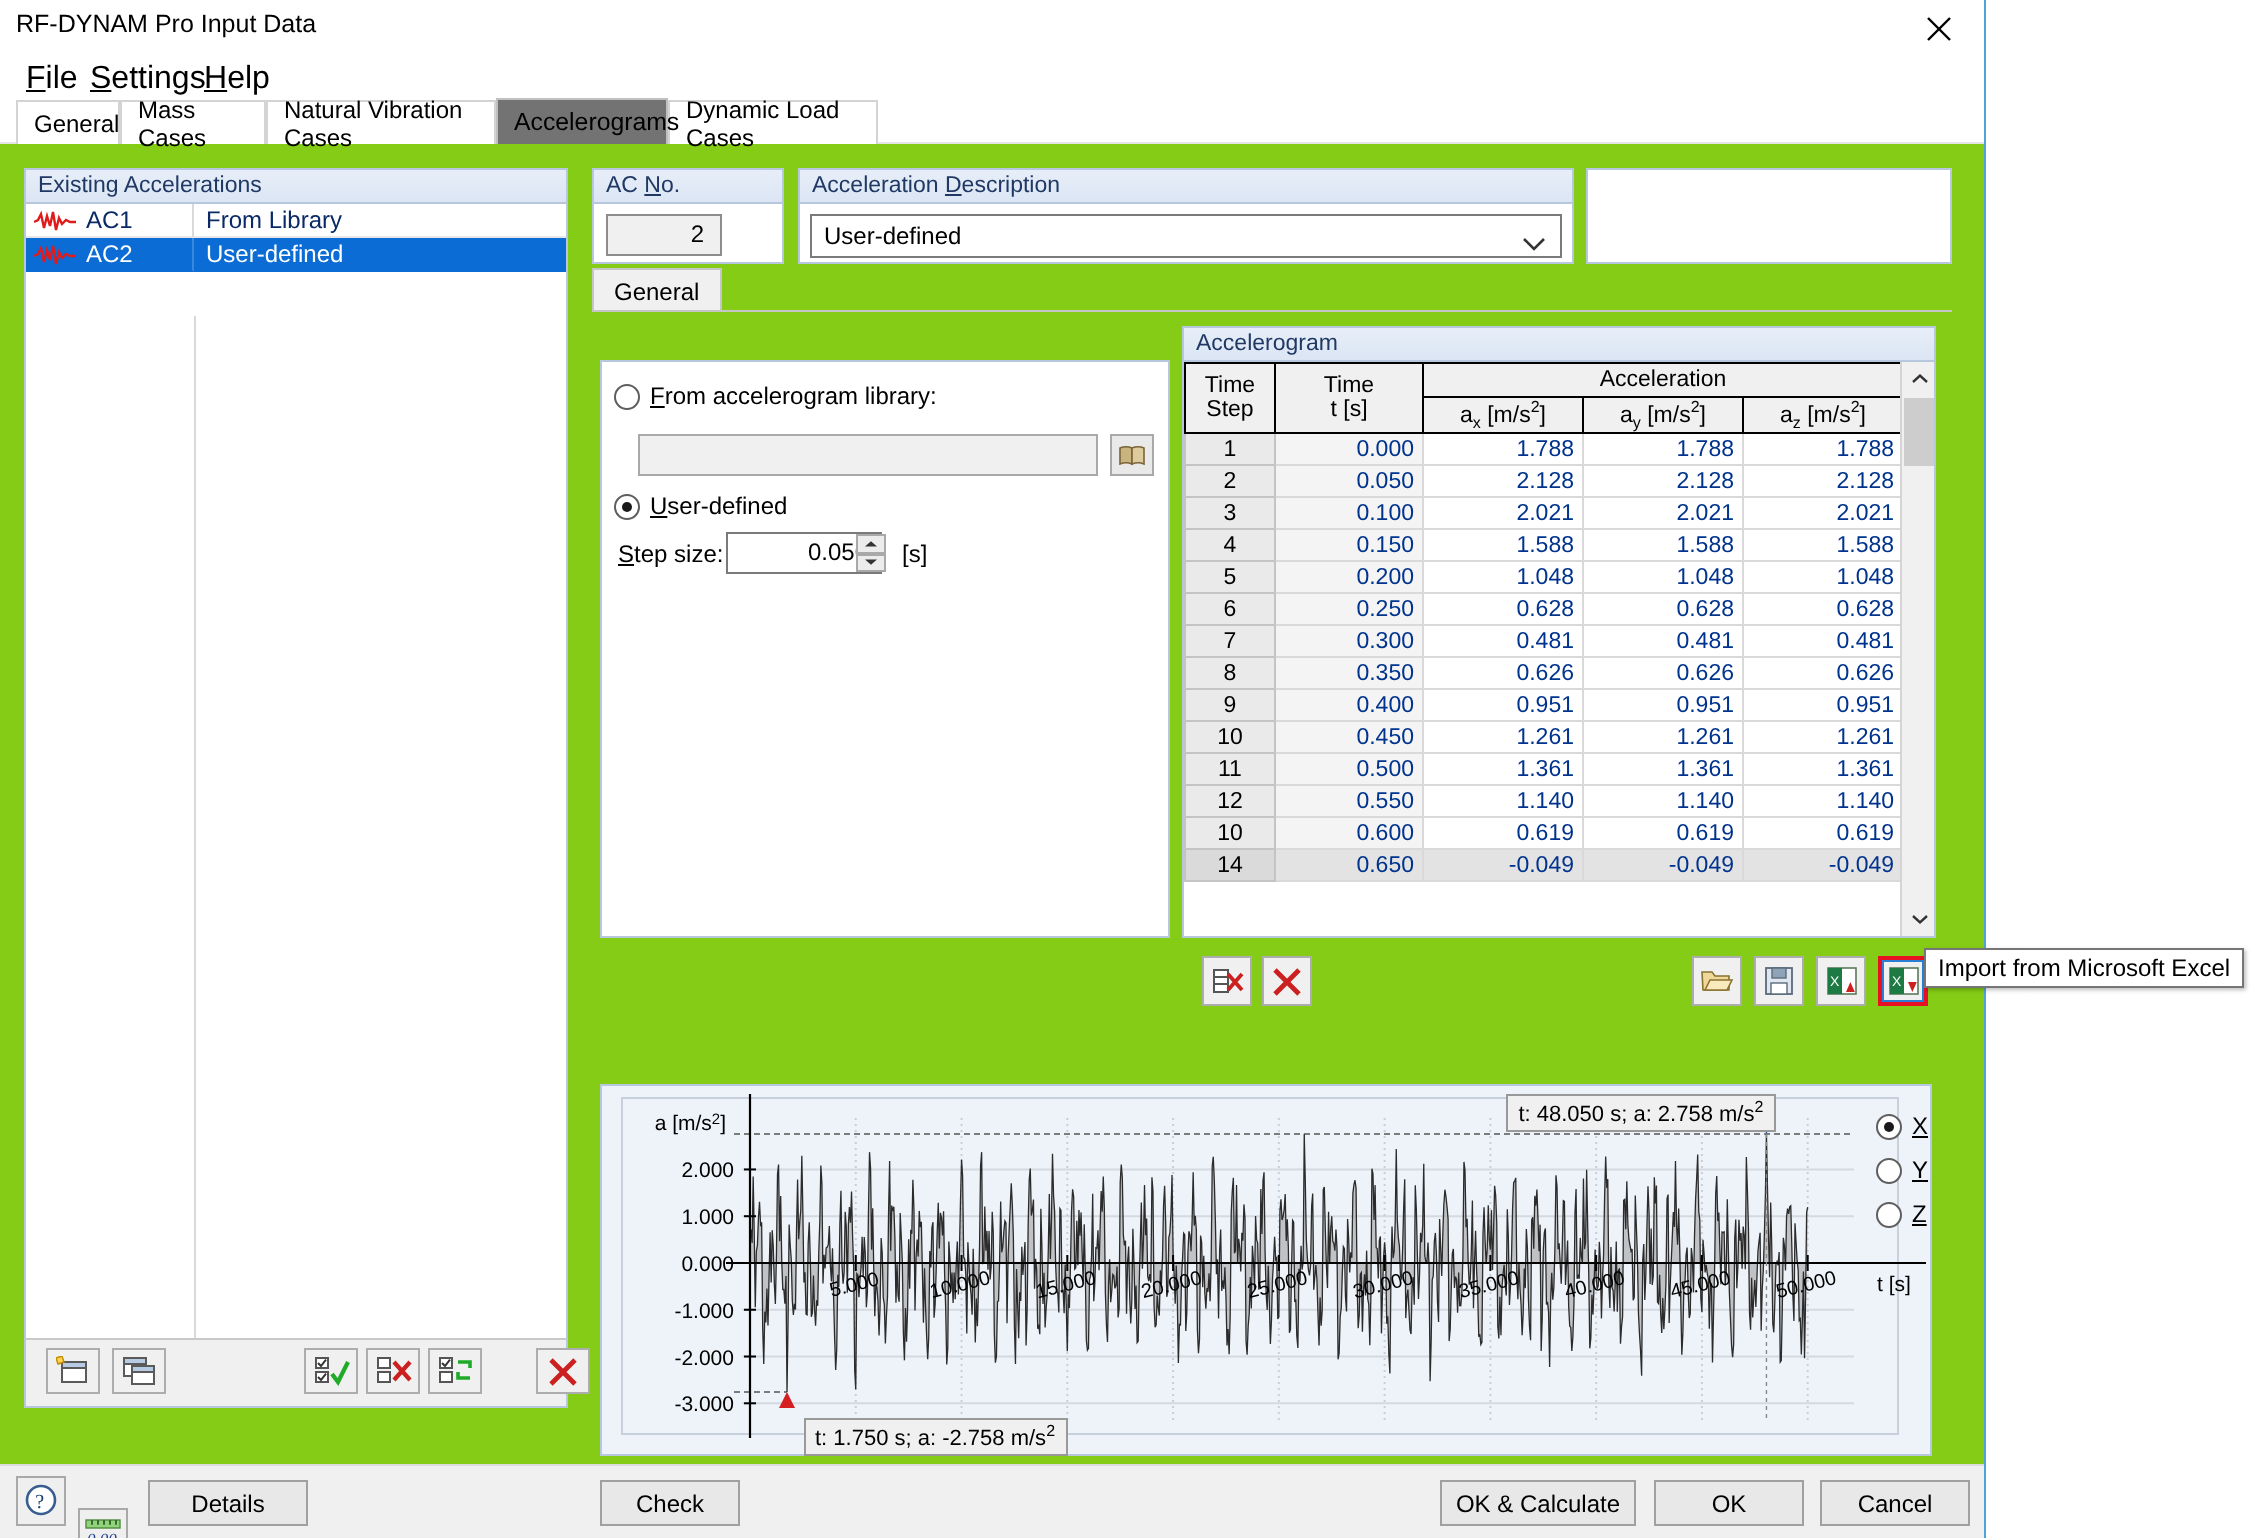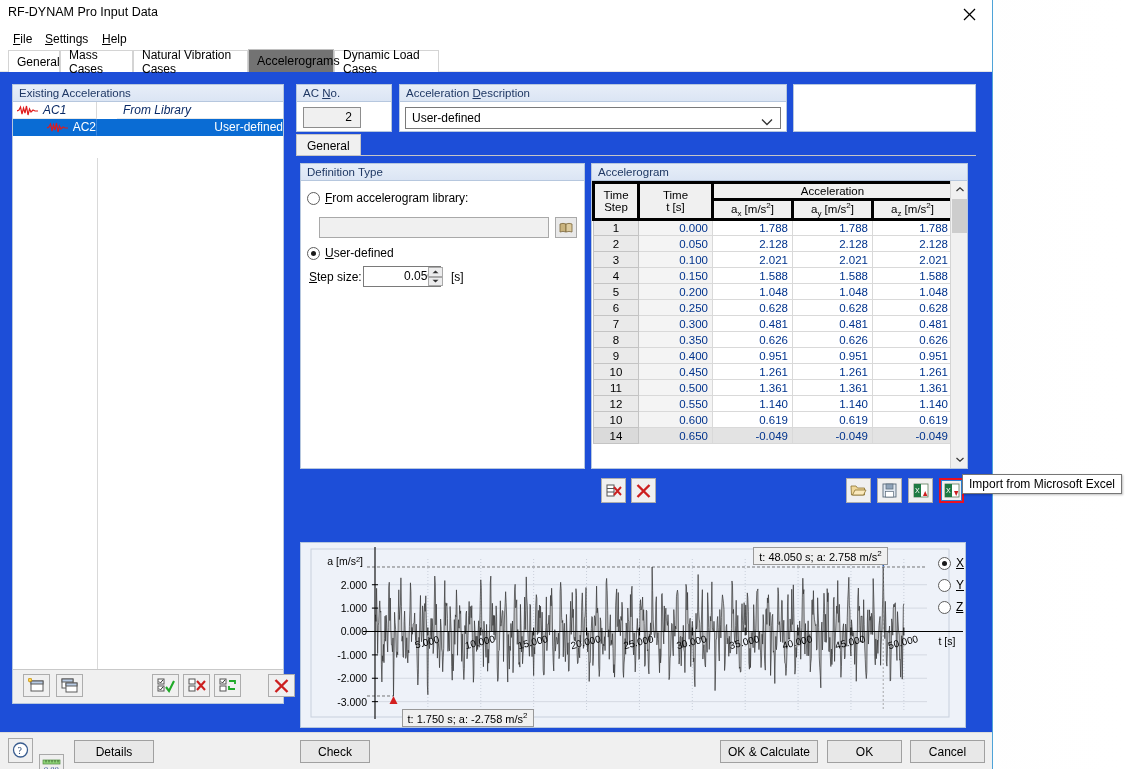--- a/index.html
+++ b/index.html
@@ -38,21 +38,21 @@
     cursor: pointer;
   }
   #close-btn svg { display:block; }
   
   #menubar {
     position: absolute; left: 0; top: 29px; width: 992px; height: 20px;
     background: #ffffff;
   }
   .menu-item {
     position: absolute; top: 2px; height: 17px; line-height: 17px;
-    padding: 0 7px; font-size: 12px; cursor: default;
+    padding: 0 7px; font-size: 16px; cursor: default;
   }
   .menu-item u { text-decoration: underline; }
   
   #tabstrip {
     position: absolute; left: 0; top: 49px; width: 992px; height: 23px;
     background: #ffffff;
   }
   #tabstrip::after {
     content: ""; position: absolute; left: 0; bottom: 0; width: 992px; height: 1px;
     background: #e5e5e5;
@@ -64,21 +64,21 @@
     font-size: 12px; color: #000; cursor: default;
     z-index: 1;
   }
   .tab.active {
     height: 23px; background: #737373; border-color: #c0c0c0;
     z-index: 3; font-size: 12.4px;
   }
   
   #client {
     position: absolute; left: 0; top: 72px; width: 992px; height: 660px;
-    background: #1d4ed8;
+    background: #84cc16;
   }
   
   .gb { position: absolute; }
   .gb > .gb-head {
     position: absolute; left: 0; top: 0; height: 17px;
     background: linear-gradient(to bottom,#e7eef8 0%, #dbe5f4 100%);
     border-top: 1px solid #b6c7de;
     border-left: 1px solid #b6c7de;
     border-right: 1px solid #b6c7de;
     color: #1f3864; font-size: 11.5px;
@@ -94,25 +94,25 @@
 
   
   #gb-existing { left: 12px; top: 12px; width: 272px; height: 620px; }
   #gb-existing .gb-head { width: 272px; }
   #acc-list { position:absolute; inset:0; background:#fff; }
   .acc-row { position: absolute; left: 0; width: 270px; height: 17px;
              display: flex; align-items: center; font-size: 12px; }
   .acc-row .c1 { width: 84px; height: 17px; display:flex; align-items:center;
                  padding-left: 4px; border-right:1px solid #d9d9d9; border-bottom:1px solid #e8e8e8;}
   .acc-row .c2 { flex:1; height:17px; display:flex; align-items:center;
-                 padding-left: 6px; border-bottom:1px solid #e8e8e8;margin-left:20px;}
+                 padding-left: 6px; border-bottom:1px solid #e8e8e8;}
   .acc-row .lbl { color: #0a2a66; }
   .acc-row.sel { background: #0a6cd4; }
   .acc-row.sel .lbl { color: #ffffff; }
-  .acc-row.sel .c1, .acc-row.sel .c2 { border-bottom-color:#0a6cd4; border-right-color:#3a87de;justify-content:flex-end; }
+  .acc-row.sel .c1, .acc-row.sel .c2 { border-bottom-color:#0a6cd4; border-right-color:#3a87de; }
   .wave-ico { width: 21px; height: 11px; margin-right: 5px; flex: none; }
   #acc-vdiv { position:absolute; left:84px; top:56px; width:1px; bottom:0; background:#d9d9d9; }
   #acc-bottom-bar { position:absolute; left:0; right:0; bottom:0; height:34px;
                     background:#f0f0f0; border-top:1px solid #c9c9c9; }
 
   
   #gb-acno { left: 296px; top: 12px; width: 96px; height: 48px; }
   #gb-acno .gb-head { width: 96px; }
   #acno-field {
     position: absolute; left: 6px; top: 5px; width: 58px; height: 21px;
@@ -181,21 +181,21 @@
   #step-spin div { flex:1; background:#ececed; border:1px solid #a9a9a9;
                    display:flex; align-items:center; justify-content:center; }
   #step-unit { position: absolute; left: 150px; top: 89px; font-size: 12px; }
 
   
   #gb-table { left: 591px; top: 91px; width: 377px; height: 306px; }
   #gb-table .gb-head { width: 377px; }
   #tbl-wrap { position:absolute; left:0; top:0; right:0; bottom:0; background:#fff; overflow:hidden; }
   table#acc-table { border-collapse: collapse; width: 359px; font-size: 11.5px; table-layout: fixed; }
   table#acc-table th {
-    background: #f0f0f0; border: 3px solid #000000; font-weight: normal;
+    background: #f0f0f0; border: 1px solid #000000; font-weight: normal;
     font-size: 11.5px; color: #000; padding: 0;
   }
   table#acc-table td {
     border: 1px solid #d9d9d9; padding: 0 4px 0 0; height: 16px;
     text-align: right; color: #00338d; font-size: 11.5px;
   }
   table#acc-table td.idx {
     background: #eaeaea; text-align: center; color: #000; padding-right: 0;
     border: 1px solid #c4c4c4;
   }
@@ -317,21 +317,21 @@
     <div class="tab" style="left:334px;width:105px;">Dynamic Load Cases</div>
   </div>
 
   <div id="client">
 
     <div class="gb" id="gb-existing">
       <div class="gb-head">Existing Accelerations</div>
       <div class="gb-body">
         <div id="acc-list">
           <div id="acc-vdiv"></div>
-          <div class="acc-row" style="top:0px;font-style:italic;">
+          <div class="acc-row" style="top:0px;">
             <div class="c1">
               <svg class="wave-ico" viewBox="0 0 21 11">
                 <polyline points="0,6 2,5 3.5,2 5,9 6.5,3 8,8 9.5,1 11,10 12.5,4 14,7 16,5 18,6 21,6" fill="none" stroke="#e01b1b" stroke-width="1.2"></polyline>
               </svg>
               <span class="lbl">AC1</span>
             </div>
             <div class="c2">
               <span class="lbl">From Library</span>
             </div>
           </div>
@@ -417,21 +417,20 @@
       </div>
     </div>
 
     <div id="gb-empty-right"></div>
 
     <div id="inner-tabstrip">
       <div id="inner-tab-general">General</div>
     </div>
 
     <div class="gb" id="gb-deftype">
-      <div class="gb-head">Definition Type</div>
       <div class="gb-body">
         <div class="radio-line" style="left:6px; top:10px;">
           <span class="radio"></span>
           <span><u>F</u>rom accelerogram library:</span>
         </div>
         <div id="lib-input"></div>
         <div id="lib-browse">
           <svg width="14" height="12" viewBox="0 0 14 12">
             <path d="M1 2 q3 -1.3 6 0 v8 q-3 -1.3 -6 0 z" fill="#c9b37e" stroke="#7a6438" stroke-width=".8"></path>
             <path d="M7 2 q3 -1.3 6 0 v8 q-3 -1.3 -6 0 z" fill="#ddcb9e" stroke="#7a6438" stroke-width=".8"></path>

